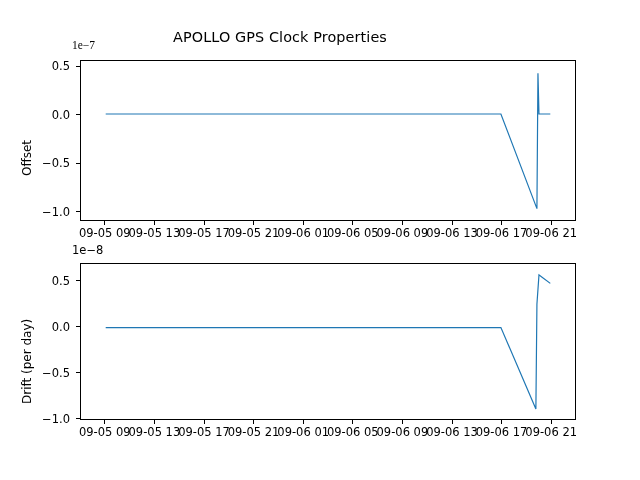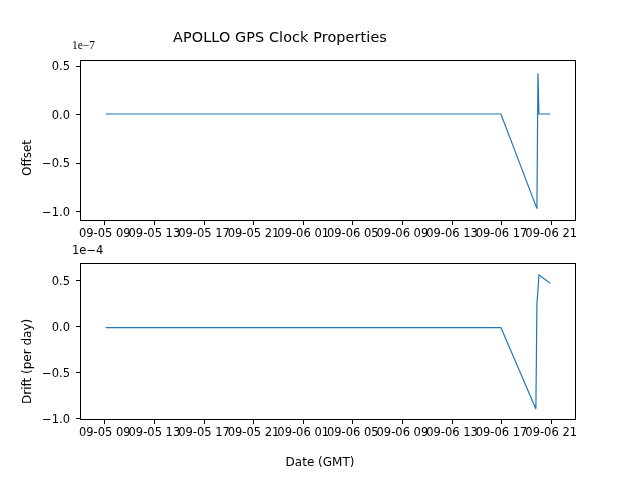--- a/index.html
+++ b/index.html
@@ -178,21 +178,21 @@
       <div class="xtickmark" style="left: 401.9px; top: 221px;"></div>
       <div class="xtick" style="left: 402.4px; top: 227px;">09-06 09</div>
       <div class="xtickmark" style="left: 451.5px; top: 221px;"></div>
       <div class="xtick" style="left: 452px; top: 227px;">09-06 13</div>
       <div class="xtickmark" style="left: 501.1px; top: 221px;"></div>
       <div class="xtick" style="left: 501.6px; top: 227px;">09-06 17</div>
       <div class="xtickmark" style="left: 550.7px; top: 221px;"></div>
       <div class="xtick" style="left: 551.2px; top: 227px;">09-06 21</div>
     </div>
 
-  <div class="exponent" id="exp-drift">1e−4</div>
+  <div class="exponent" id="exp-drift">1e−8</div>
 
   <div class="ylabel" id="ylabel-drift">Drift (per day)</div>
 
   <div class="axes" id="axes-drift">
     <svg class="plot-svg" viewBox="0 0 496 157" preserveAspectRatio="none">
       <polyline id="drift-line" fill="none" stroke="#1f77b4" stroke-width="1.2" points="24.80,64.37 74.40,64.37 124.00,64.37 173.60,64.37 223.20,64.37 272.80,64.37 322.40,64.37 372.00,64.37 421.60,64.37 456.73,146.80 457.77,40.82 459.83,10.99 462.93,13.34 471.20,19.63"></polyline>
     </svg>
   </div>
 
   <div class="ytickmark" style="left:76px;  top:280px;"></div>
@@ -221,15 +221,14 @@
       <div class="xtickmark" style="left: 401.9px; top: 420px;"></div>
       <div class="xtick" style="left: 402.4px; top: 426px;">09-06 09</div>
       <div class="xtickmark" style="left: 451.5px; top: 420px;"></div>
       <div class="xtick" style="left: 452px; top: 426px;">09-06 13</div>
       <div class="xtickmark" style="left: 501.1px; top: 420px;"></div>
       <div class="xtick" style="left: 501.6px; top: 426px;">09-06 17</div>
       <div class="xtickmark" style="left: 550.7px; top: 420px;"></div>
       <div class="xtick" style="left: 551.2px; top: 426px;">09-06 21</div>
     </div>
 
-  <div class="xlabel">Date (GMT)</div>
 
 </div>
 
 </body></html>

